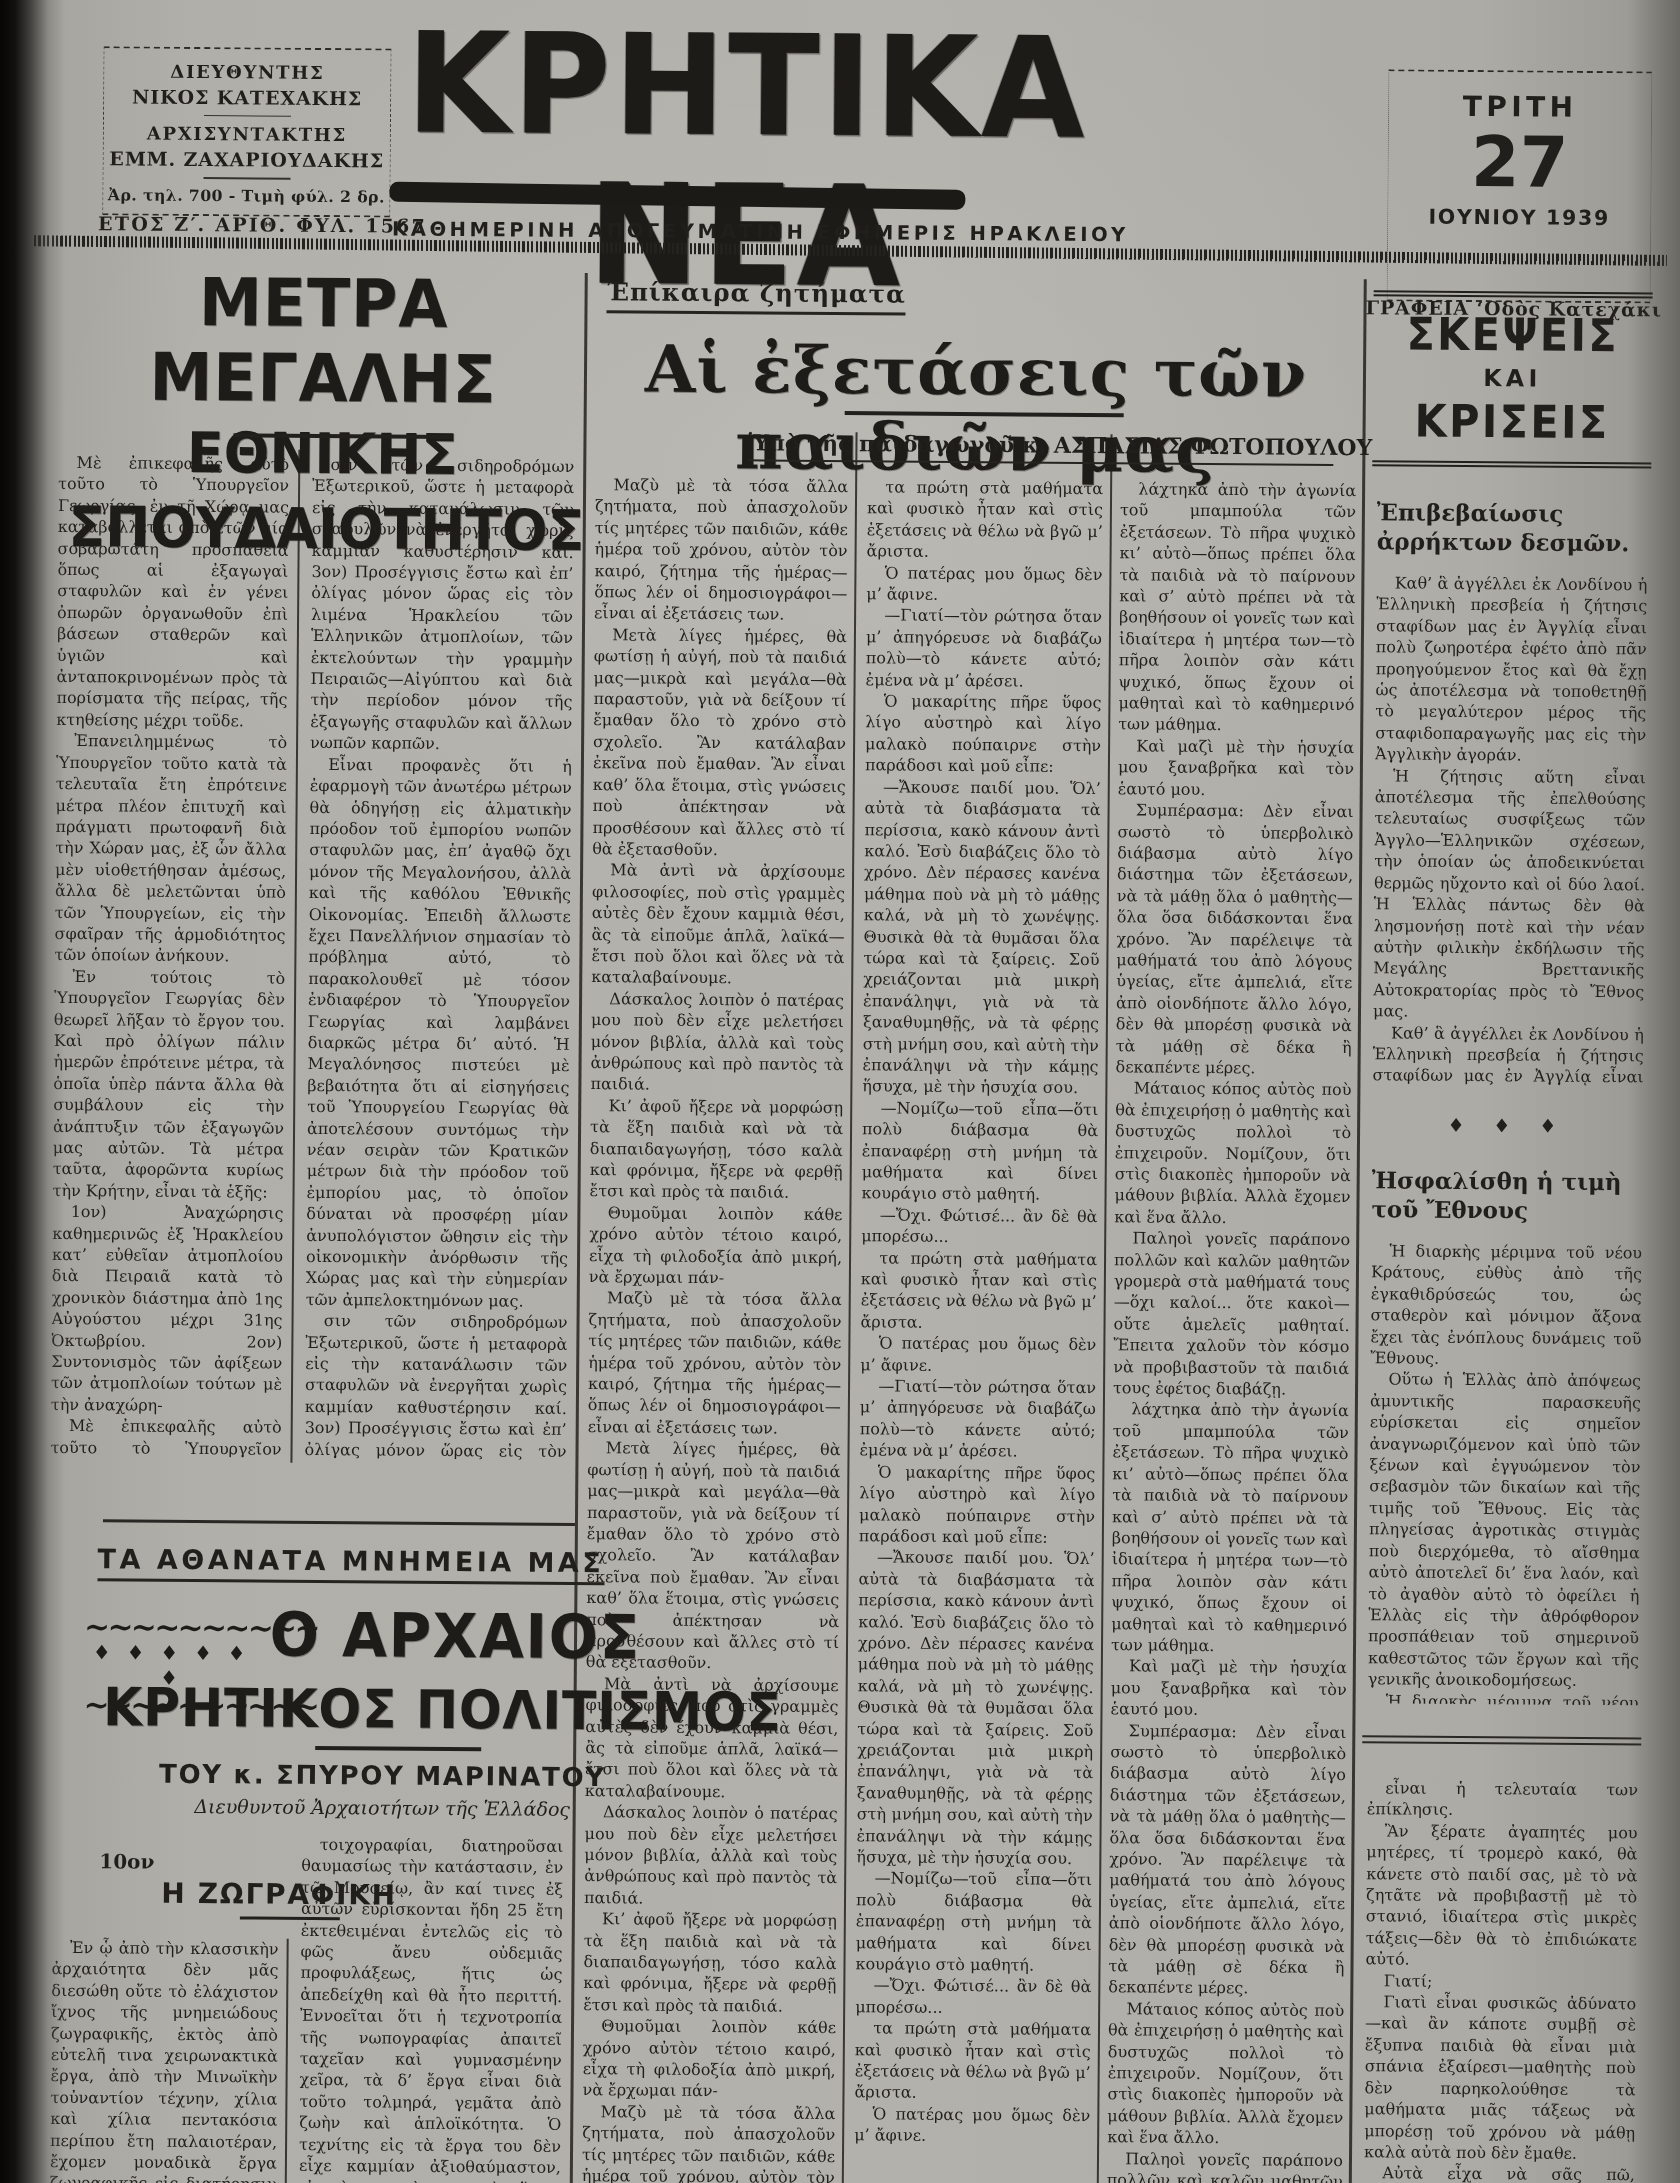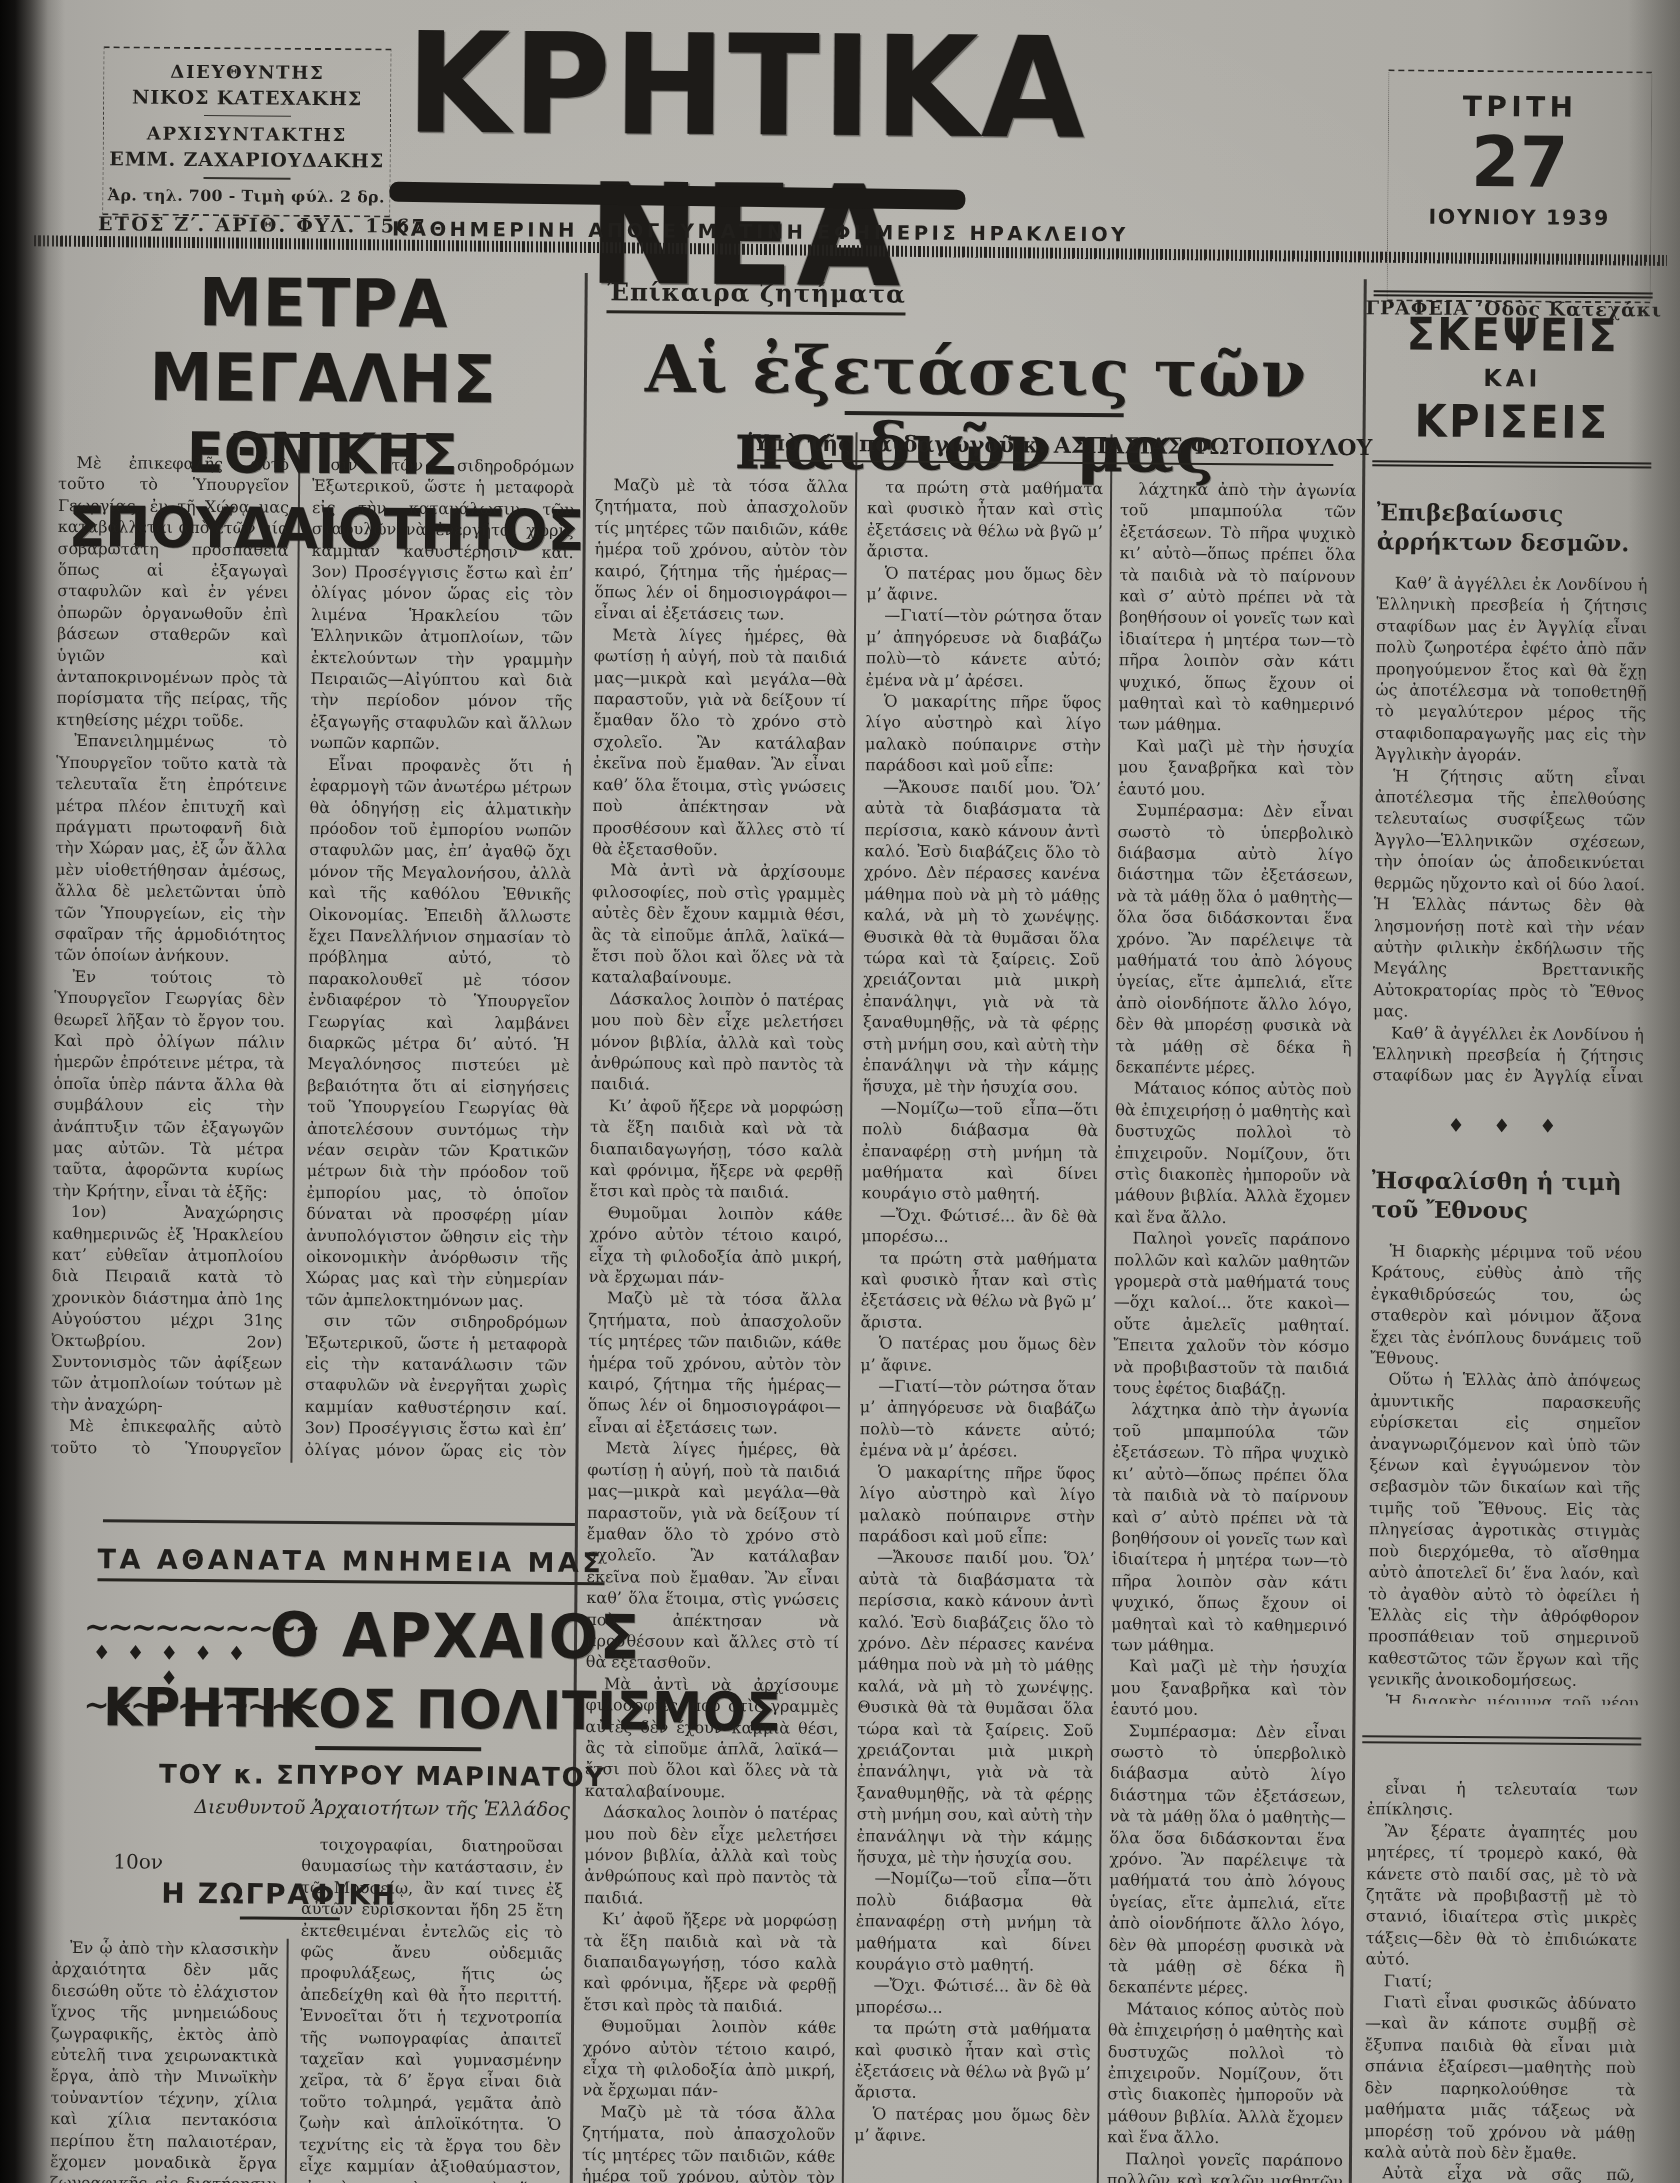--- a/index.html
+++ b/index.html
@@ -88,21 +88,21 @@
   .ornament{left:87px;top:1618px;width:175px;text-align:center;font-weight:900;color:#1e1c19;}
   .ornament .wav{font-size:31px;line-height:28px;letter-spacing:-2.6px;}
   .ornament .dia{font-size:20px;line-height:25px;letter-spacing:4.4px;}
   .h-arx1{left:262px;top:1603px;width:419px;font-size:61px;font-weight:900;letter-spacing:1.7px;transform:scaleX(.95);white-space:nowrap;
     color:#1e1c19;text-shadow:0.9px 0.9px 0.4px rgba(25,23,20,.35);}
   .h-arx2{left:92px;top:1682px;width:589px;text-align:center;font-size:53px;font-weight:900;letter-spacing:0.9px;transform:scaleX(.95);white-space:nowrap;
     color:#1e1c19;text-shadow:0.9px 0.9px 0.4px rgba(25,23,20,.35);}
   .arxrule{left:319px;top:1750px;width:166px;height:3.5px;background:#22201d;}
   .byline-arx{left:92px;top:1764px;width:589px;text-align:center;font-weight:900;font-size:26px;letter-spacing:1.7px;white-space:nowrap;}
   .byline-arx2{left:92px;top:1800px;width:589px;text-align:center;font-size:19px;font-style:italic;}
-  .partlbl{left:118px;top:1855px;font-size:20px;font-weight:normal;}
+  .partlbl{left:104px;top:1855px;font-size:20px;font-weight:bold;}
   .subh-zog{left:131px;top:1882px;width:306px;text-align:center;font-size:28px;font-weight:900;letter-spacing:1.7px;}
   .zogrule{left:245px;top:1921px;width:100px;height:2.6px;background:#22201d;}
 </style>
 </head>
 <body>
 
 <div class="paper"></div>
 
 <div class="print">
 

